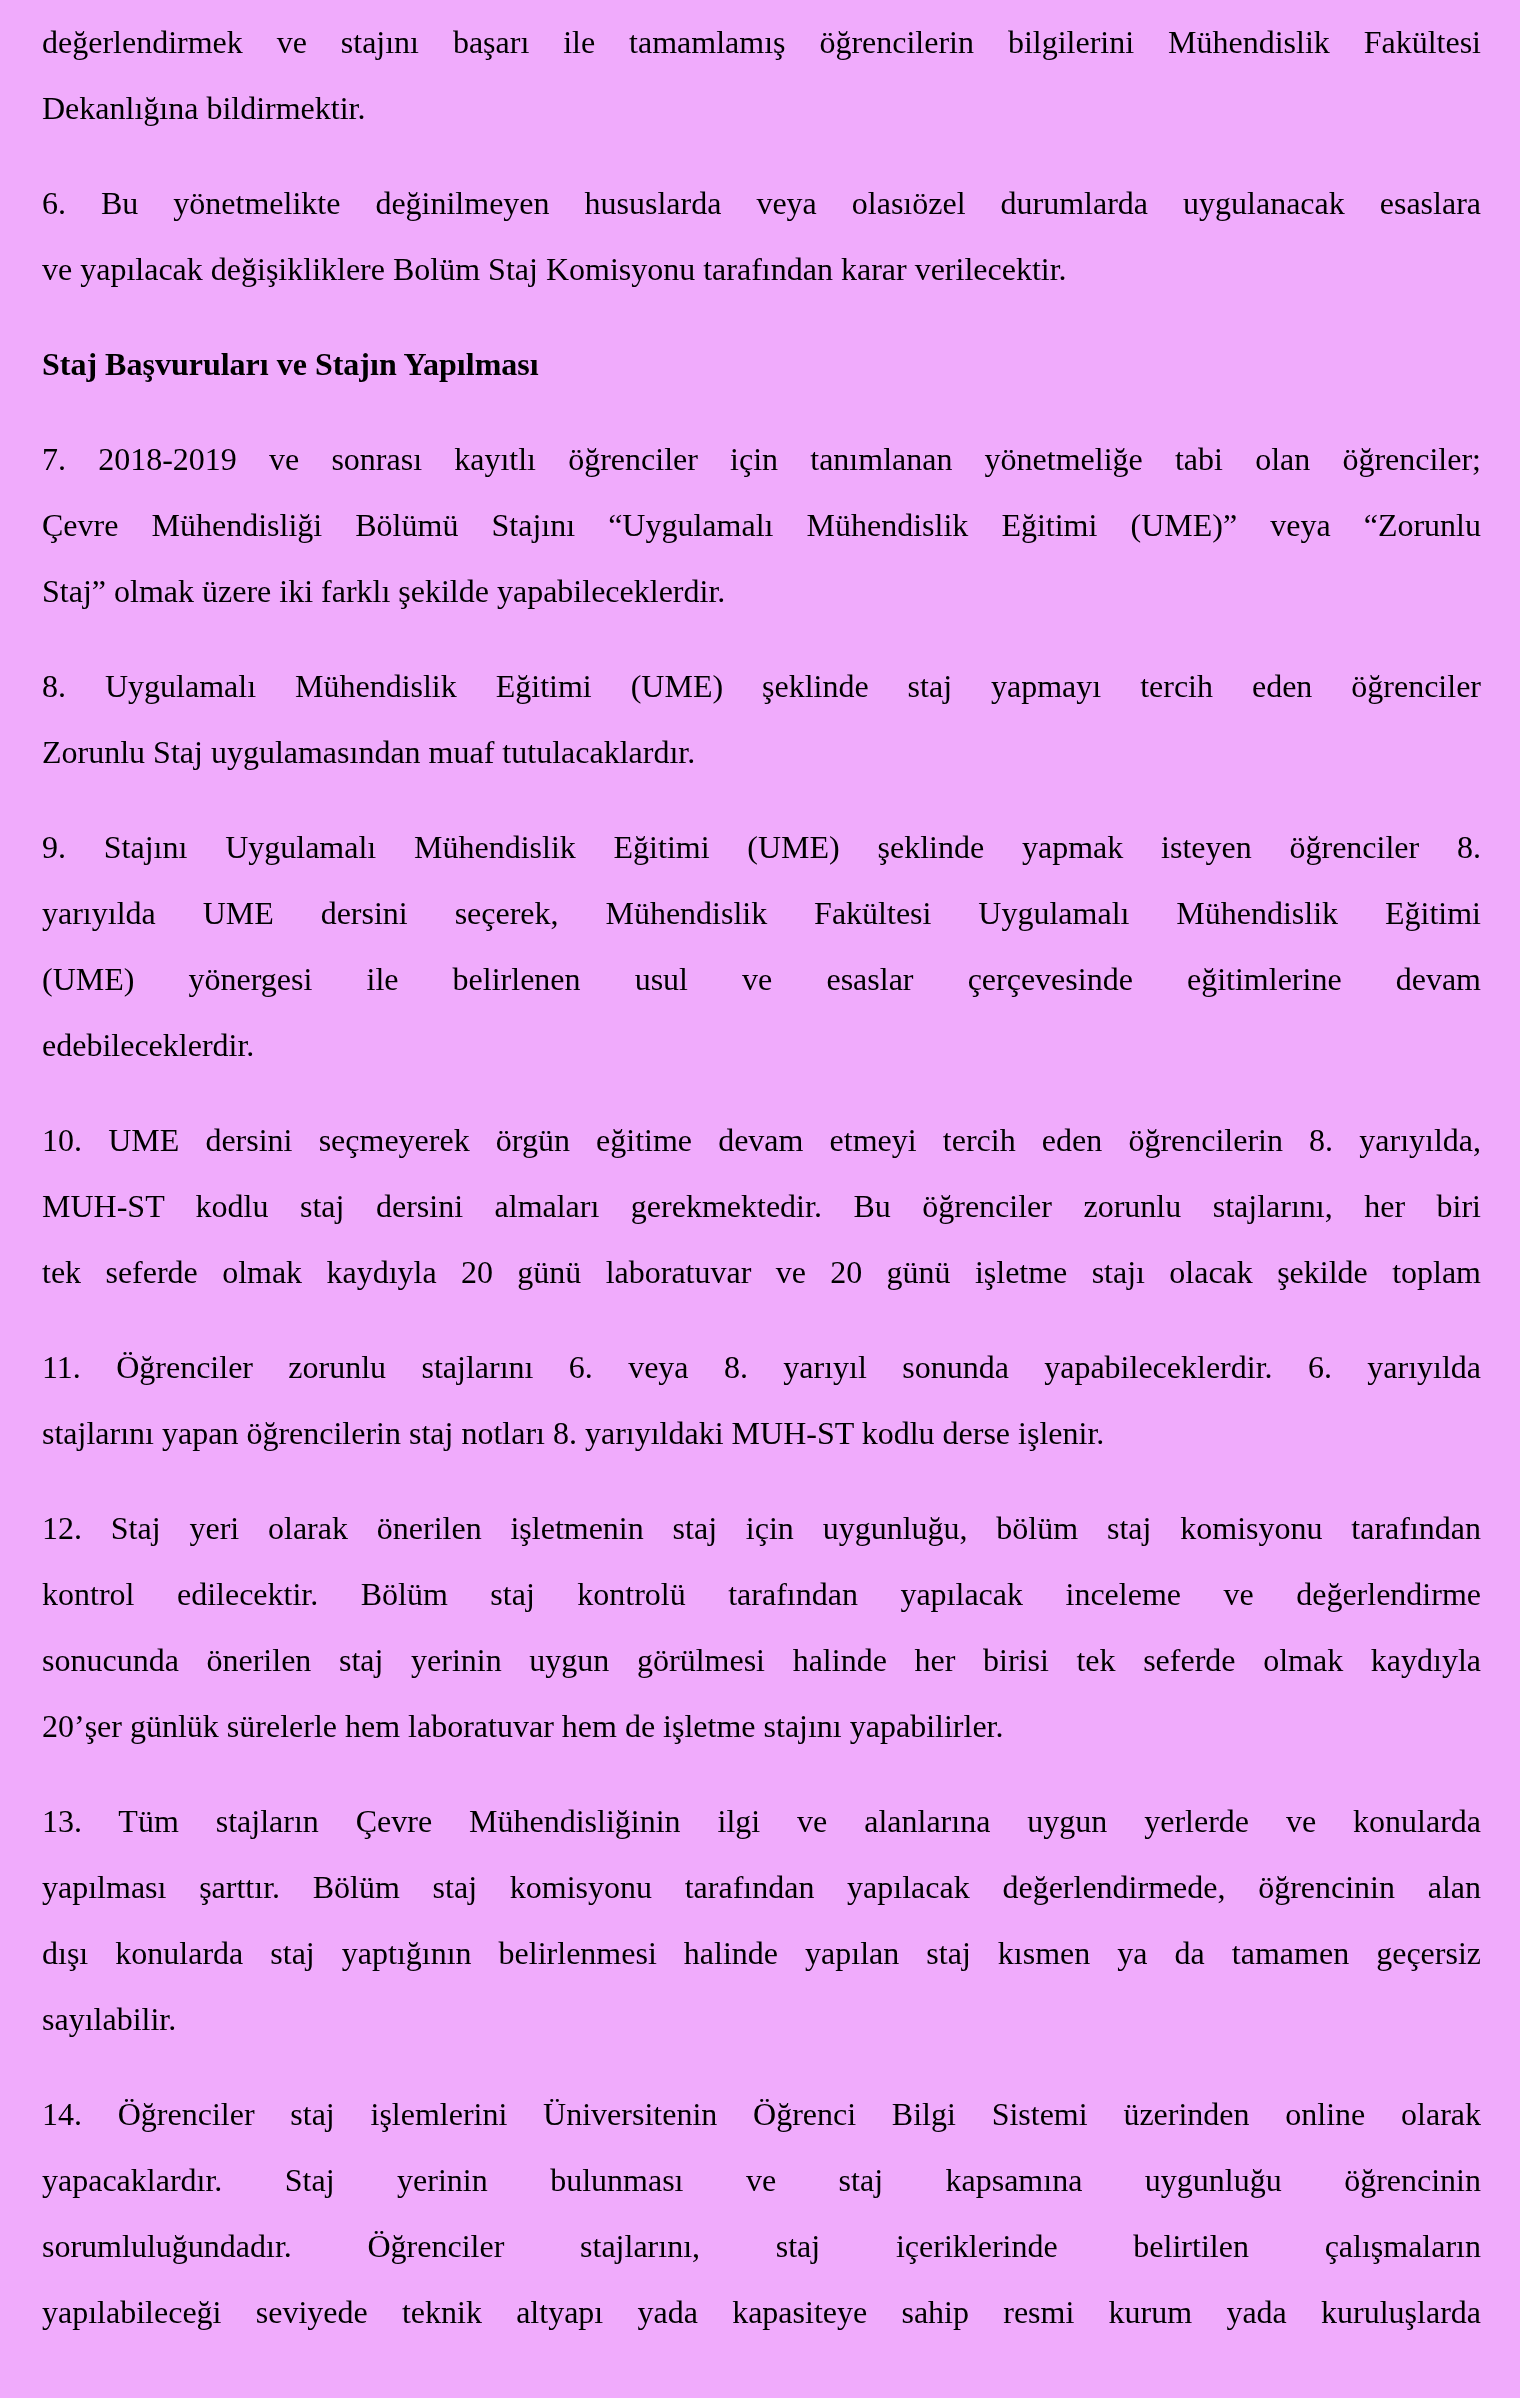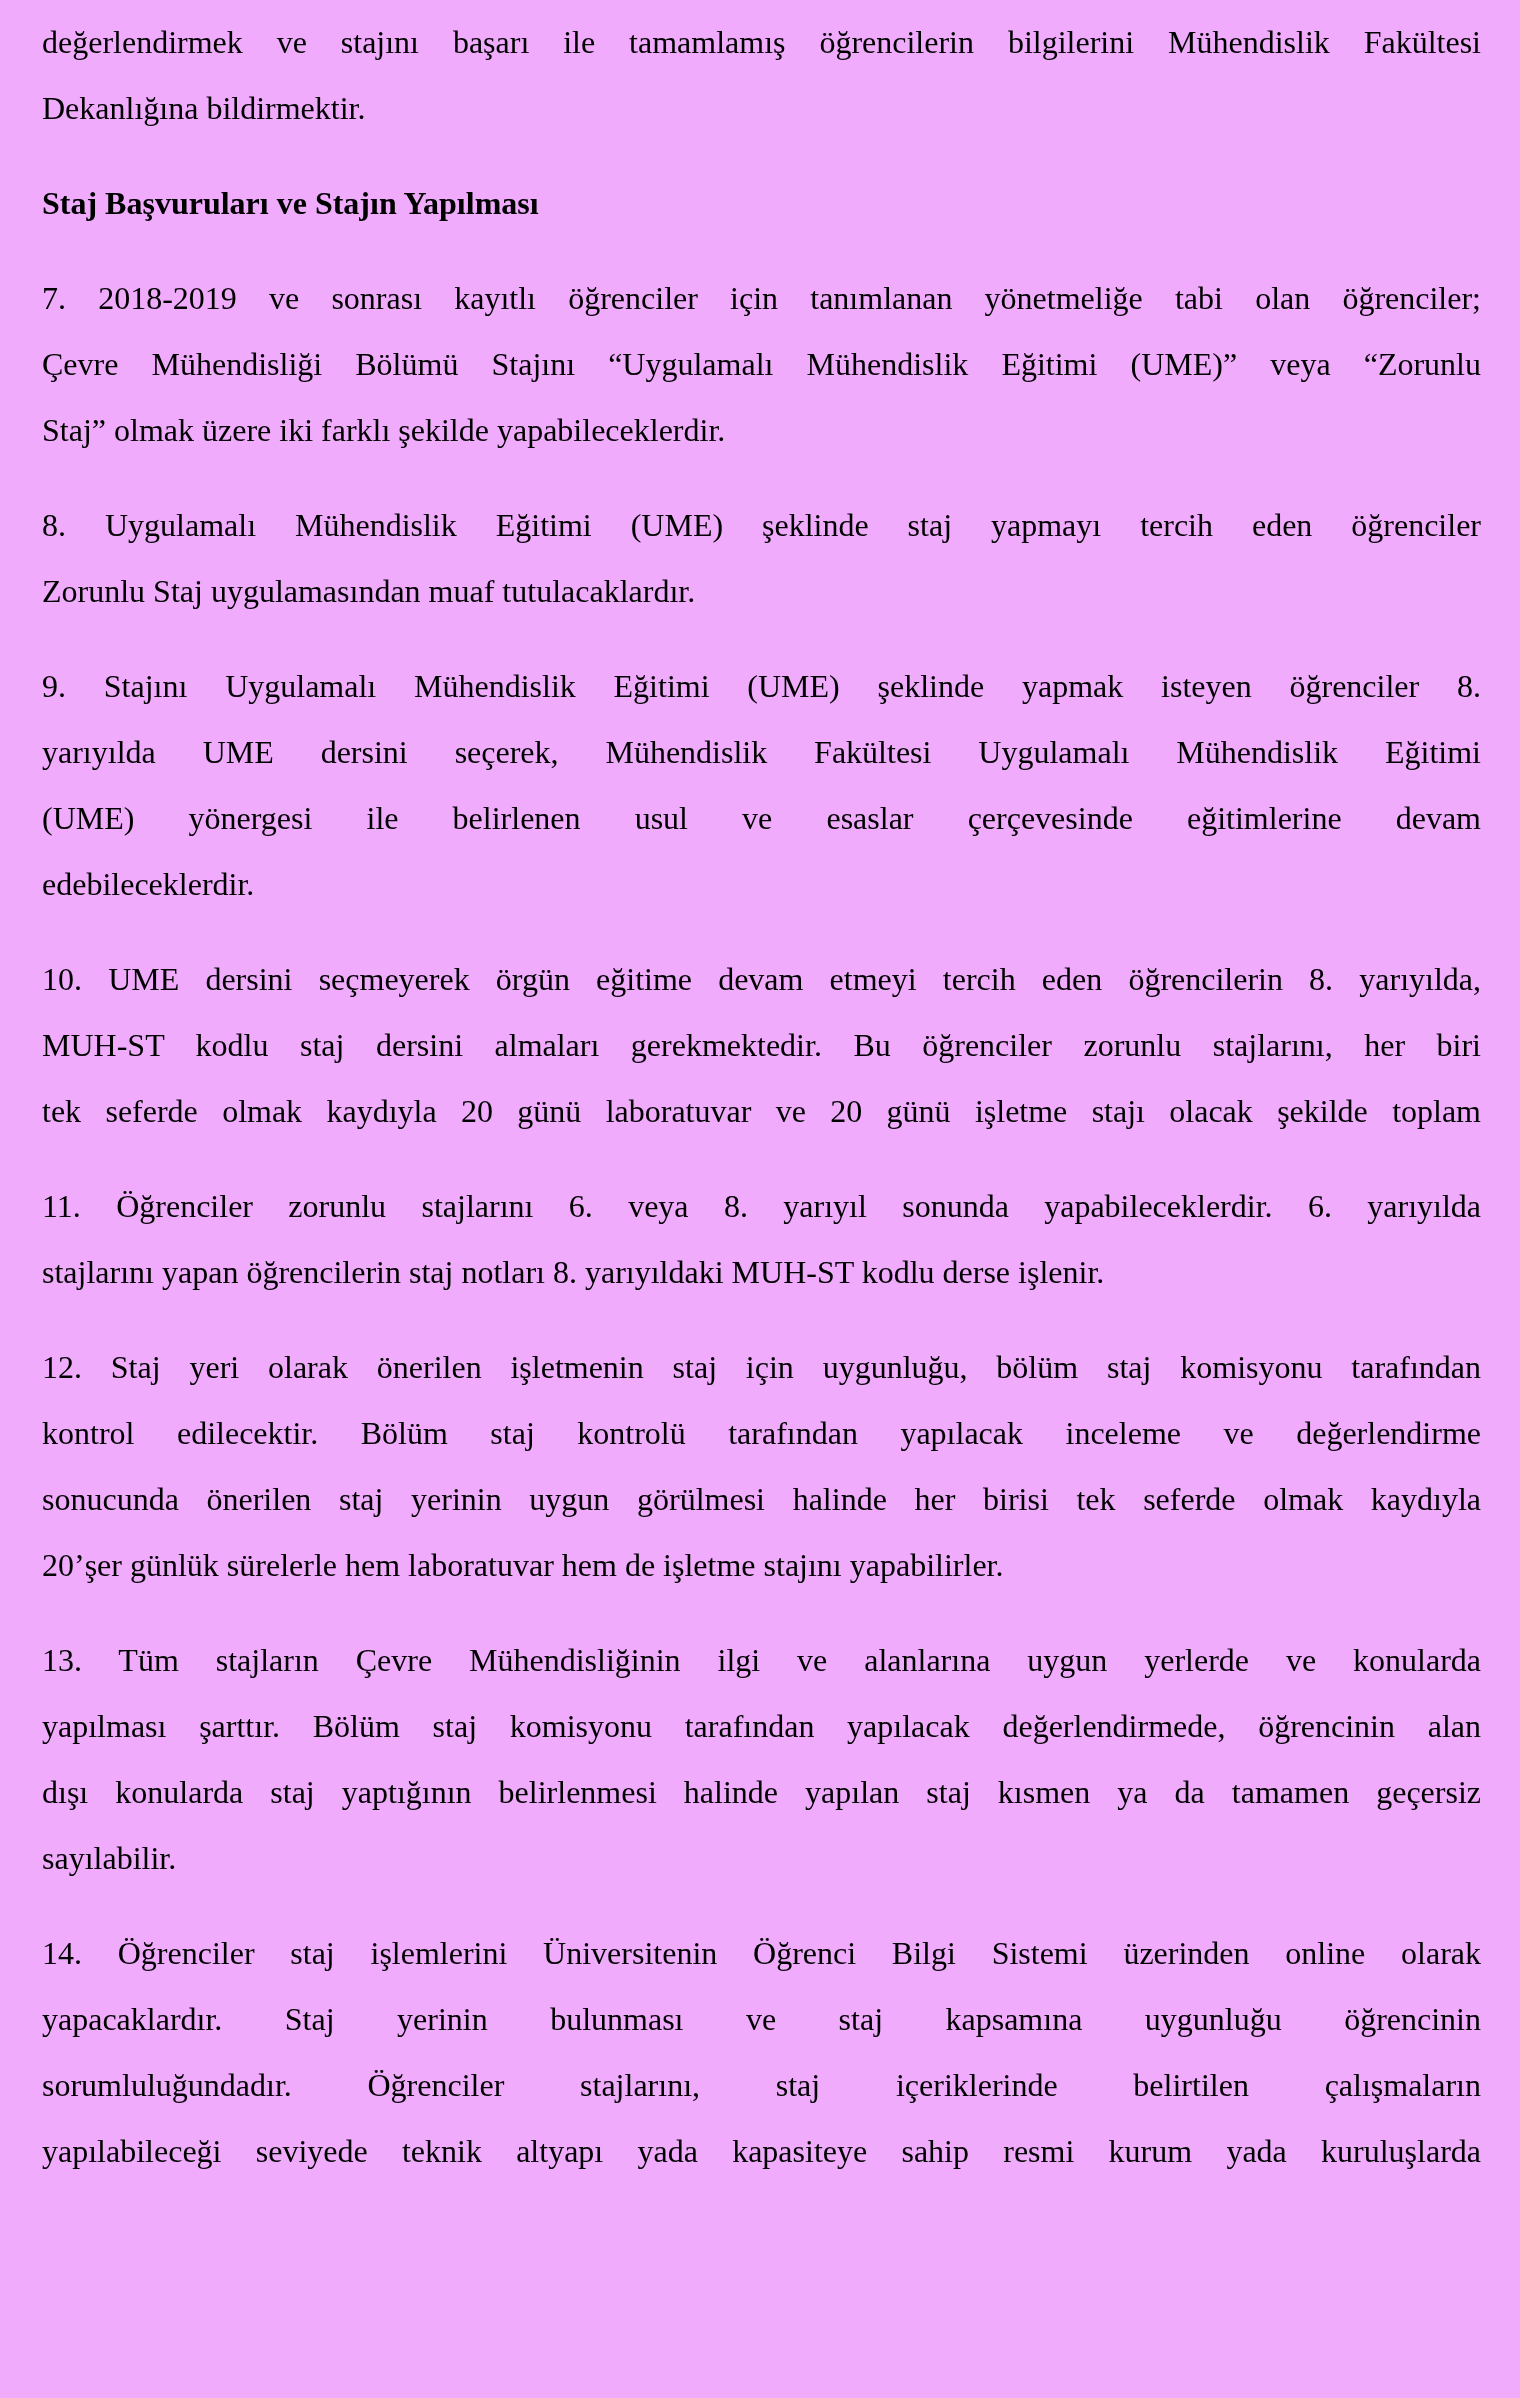--- a/index.html
+++ b/index.html
@@ -45,20 +45,24 @@
 </style>
 </head>
 <body>
 
 <div class="page">
   <div>
       <div class="block paragraph">
         <div class="line">değerlendirmek ve stajını başarı ile tamamlamış öğrencilerin bilgilerini Mühendislik Fakültesi</div>
         <div class="line last">Dekanlığına bildirmektir.</div>
       </div>
+      <div class="block paragraph">
+        <div class="line">6. Bu yönetmelikte değinilmeyen hususlarda veya olasıözel durumlarda uygulanacak esaslara</div>
+        <div class="line last">ve yapılacak değişikliklere Bolüm Staj Komisyonu tarafından karar verilecektir.</div>
+      </div>
       <div class="block heading">
         <div class="line">Staj Başvuruları ve Stajın Yapılması</div>
       </div>
       <div class="block paragraph">
         <div class="line">7. 2018-2019 ve sonrası kayıtlı öğrenciler için tanımlanan yönetmeliğe tabi olan öğrenciler;</div>
         <div class="line">Çevre Mühendisliği Bölümü Stajını “Uygulamalı Mühendislik Eğitimi (UME)” veya “Zorunlu</div>
         <div class="line last">Staj” olmak üzere iki farklı şekilde yapabileceklerdir.</div>
       </div>
       <div class="block paragraph">
         <div class="line">8. Uygulamalı Mühendislik Eğitimi (UME) şeklinde staj yapmayı tercih eden öğrenciler</div>

